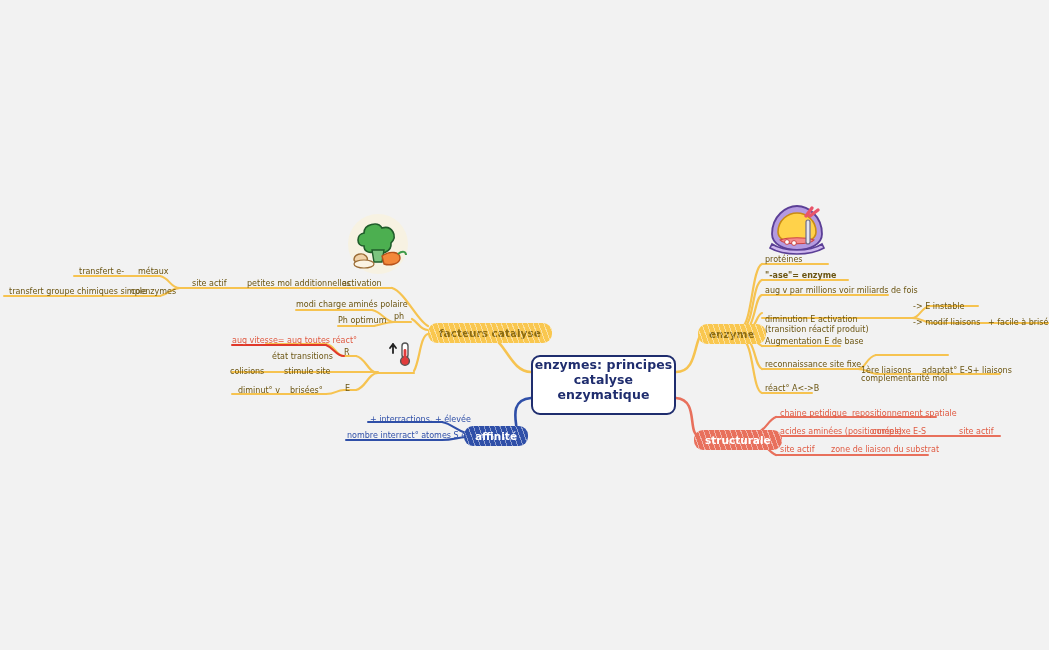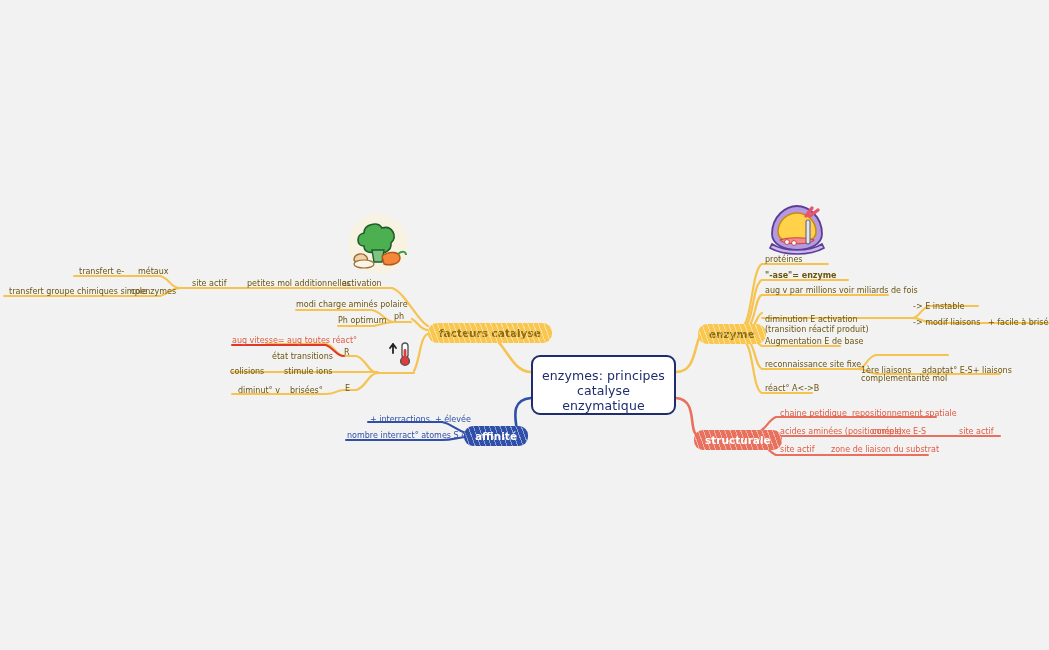--- a/index.html
+++ b/index.html
@@ -15,24 +15,24 @@
 
   
   .node{position:absolute;white-space:nowrap;}
 
   .root{
     left:531px;top:355px;width:145px;height:60px;
     box-sizing:border-box;
     background:#ffffff;
     border:2.5px solid #1f2d6e;
     border-radius:9px;
-    display:flex;align-items:flex-end;justify-content:center;
+    display:flex;align-items:flex-start;justify-content:center;
     text-align:center;
     color:#1f2d6e;
-    font-size:12.5px;line-height:15px;font-weight:400;
+    font-size:12.5px;line-height:15px;font-weight:700;
     letter-spacing:.1px;
   }
 
   .chip{
     position:absolute;
     border-radius:9px;
     display:flex;align-items:center;justify-content:center;
     color:#ffffff;font-weight:700;font-size:10.5px;
     padding:4px 11px;
     box-sizing:border-box;
@@ -229,21 +229,21 @@
       <circle cx="17" cy="21" r="4.4" fill="#e13b3b" stroke="#555" stroke-width="1.4"></circle>
       <rect x="15.6" y="9" width="2.8" height="11" rx="1.4" fill="#e13b3b"></rect>
     </svg>
   </span>
 
   <span class="lbl amber" style="left:344px;top:348px;">R</span>
   <span class="lbl redx" style="left:232px;top:336px;">aug vitesse= aug toutes réact°</span>
   <span class="lbl amber" style="left:272px;top:352px;">état transitions</span>
 
   <span class="lbl amber" style="left:230px;top:367px;">colisions</span>
-  <span class="lbl amber" style="left:284px;top:367px;">stimule ions</span>
+  <span class="lbl amber" style="left:284px;top:367px;">stimule site</span>
 
   <span class="lbl amber" style="left:345px;top:384px;">E</span>
   <span class="lbl amber" style="left:238px;top:386px;">diminut° v</span>
   <span class="lbl amber" style="left:290px;top:386px;">brisées°</span>
 
   <span class="lbl amber" style="left:342px;top:279px;">activation</span>
   <span class="lbl amber" style="left:247px;top:279px;">petites mol additionnelles</span>
   <span class="lbl amber" style="left:192px;top:279px;">site actif</span>
   <span class="lbl amber" style="left:138px;top:267px;">métaux</span>
   <span class="lbl amber" style="left:79px;top:267px;">transfert e-</span>

